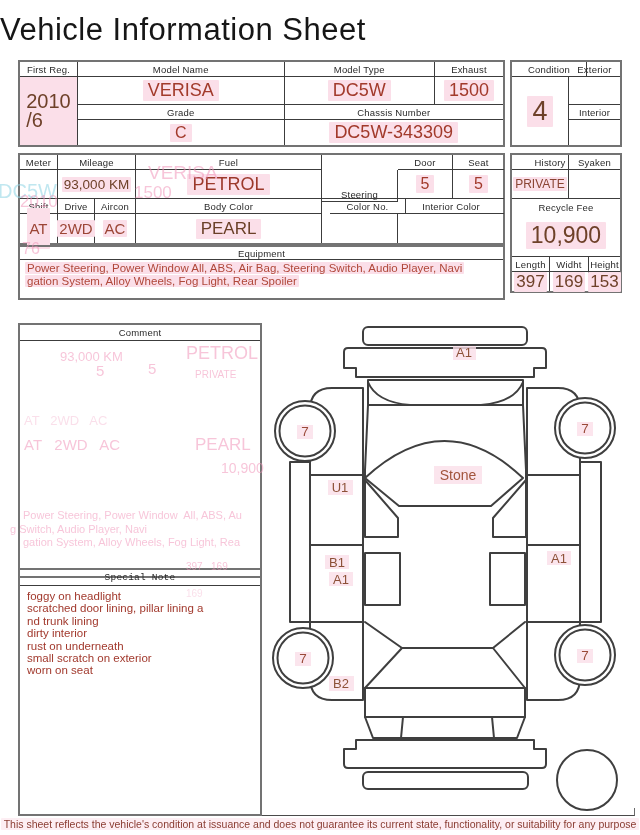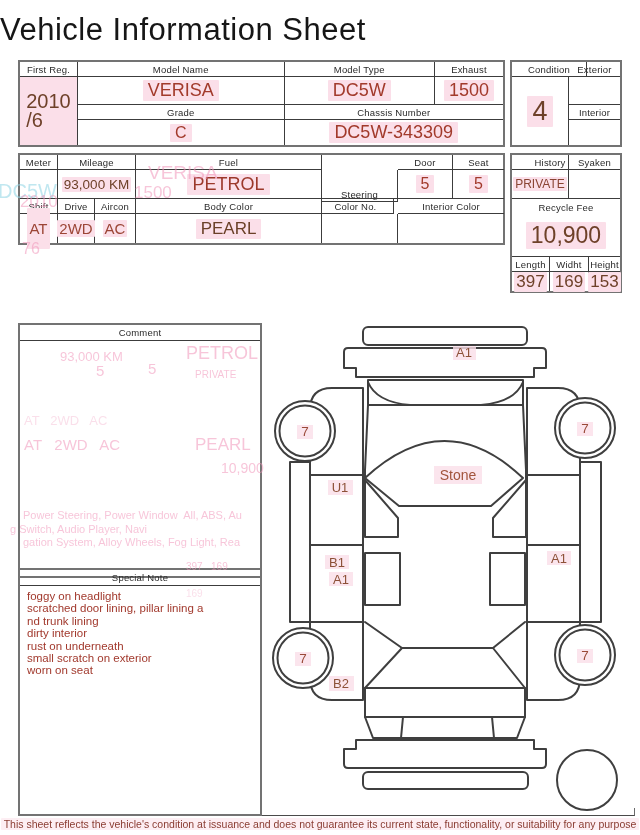--- a/index.html
+++ b/index.html
@@ -105,21 +105,21 @@
         <span class="hl" style="font-size:15px;color:#9c4636;padding:0 2px;">2WD</span>
       </div>
     <div class="cell hdr bR bB" style="left:75px;top:44px;width:41px;height:15px;">Aircon</div>
     <div class="cell bR" style="left:75px;top:59px;width:41px;height:29px;">
         <span class="hl" style="font-size:15px;color:#9c4636;padding:0 2px;">AC</span>
       </div>
     <div class="cell hdr bR bB" style="left:116px;top:44px;width:186px;height:15px;">Body Color</div>
     <div class="cell bR" style="left:116px;top:59px;width:186px;height:29px;">
         <span class="hl" style="font-size:17px;color:#6b4028;">PEARL</span>
       </div>
-    <div class="cell hdr bR bB" style="left:298px;top:44px;width:76px;height:15px;text-align:right;">Color No.</div>
+    <div class="cell hdr bR bB" style="left:310px;top:44px;width:76px;height:15px;text-align:right;">Color No.</div>
     <div class="cell bR" style="left:302px;top:59px;width:76px;height:29px;"></div>
     <div class="cell hdr bB" style="left:378px;top:44px;width:106px;height:15px;">Interior Color</div>
     <div class="cell" style="left:378px;top:59px;width:106px;height:29px;"></div>
   </div>
 
   <div class="box" style="left:510px;top:153px;width:112px;height:140px;">
     <div class="cell hdr bR bB" style="left:0;top:0;width:57px;height:15px;padding-left:20px;">History</div>
     <div class="cell bR bB" style="left:0;top:15px;width:57px;height:29px;">
         <span class="hl" style="font-size:12px;color:#8a4433;padding:0 2px;">PRIVATE</span>
       </div>
@@ -136,27 +136,34 @@
     <div class="cell hdr bR bB" style="left:38px;top:102px;width:39px;height:15px;">Widht</div>
     <div class="cell bR" style="left:38px;top:117px;width:39px;height:19px;">
         <span class="hl brown" style="font-size:17px;padding:0 2px;">169</span>
       </div>
     <div class="cell hdr bB" style="left:77px;top:102px;width:31px;height:15px;">Height</div>
     <div class="cell" style="left:77px;top:117px;width:31px;height:19px;">
         <span class="hl brown" style="font-size:17px;padding:0 2px;">153</span>
       </div>
   </div>
 
+  <div class="box" style="left:18px;top:245px;width:487px;height:55px;">
+    <div class="cell hdr bB" style="left:0;top:0;width:483px;height:13px;">Equipment</div>
+    <div class="eq-text">
+      <div><span class="hl">Power Steering, Power Window  All, ABS, Air Bag, Steering Switch, Audio Player, Navi</span></div>
+      <div><span class="hl">gation System, Alloy Wheels, Fog Light, Rear Spoiler</span></div>
+    </div>
+  </div>
 
   <div class="box" style="left:18px;top:323px;width:244px;height:255px;">
     <div class="cell hdr bB" style="left:0;top:0;width:240px;height:16px;">Comment</div>
   </div>
 
   <div class="box" style="left:18px;top:568px;width:244px;height:248px;">
-    <div class="cell hdr bB" style="left:0;top:0;width:240px;height:16px;">Special Note</div>
+    <div class="cell hdr bB" style="left:0;top:0;width:240px;height:16px;font-family:Liberation Mono, monospace;">Special Note</div>
     <div class="note-lines">
       <div>foggy on headlight</div>
       <div>scratched door lining, pillar lining a</div>
       <div>nd trunk lining</div>
       <div>dirty interior</div>
       <div>rust on underneath</div>
       <div>small scratch on exterior</div>
       <div>worn on seat</div>
     </div>
   </div>

